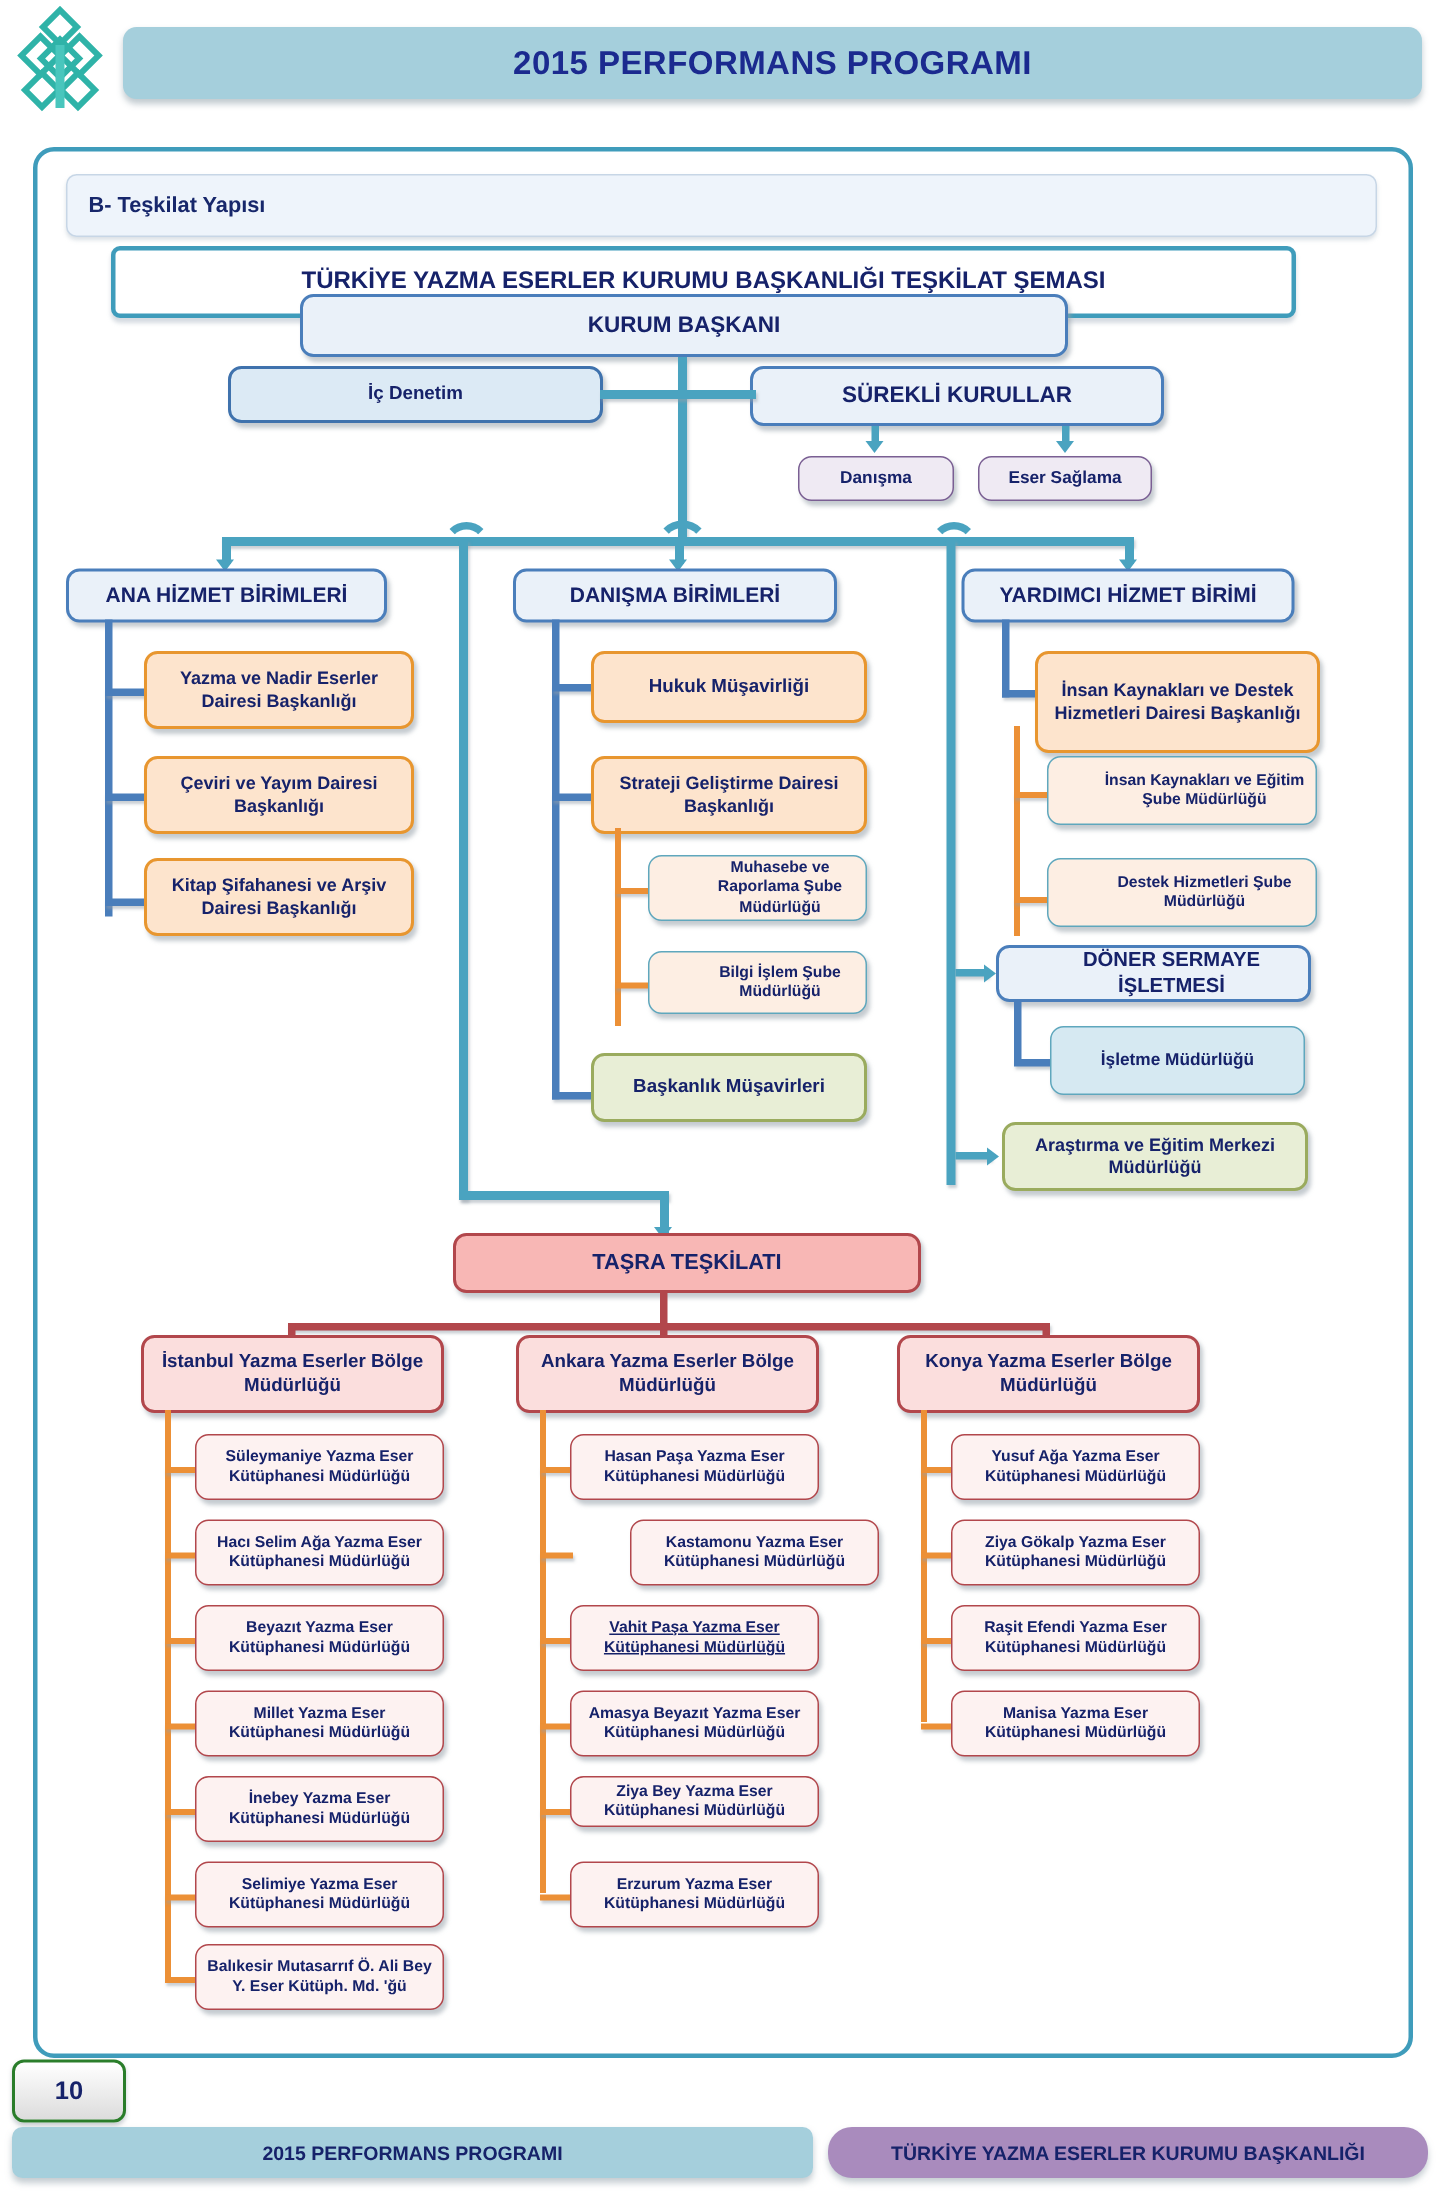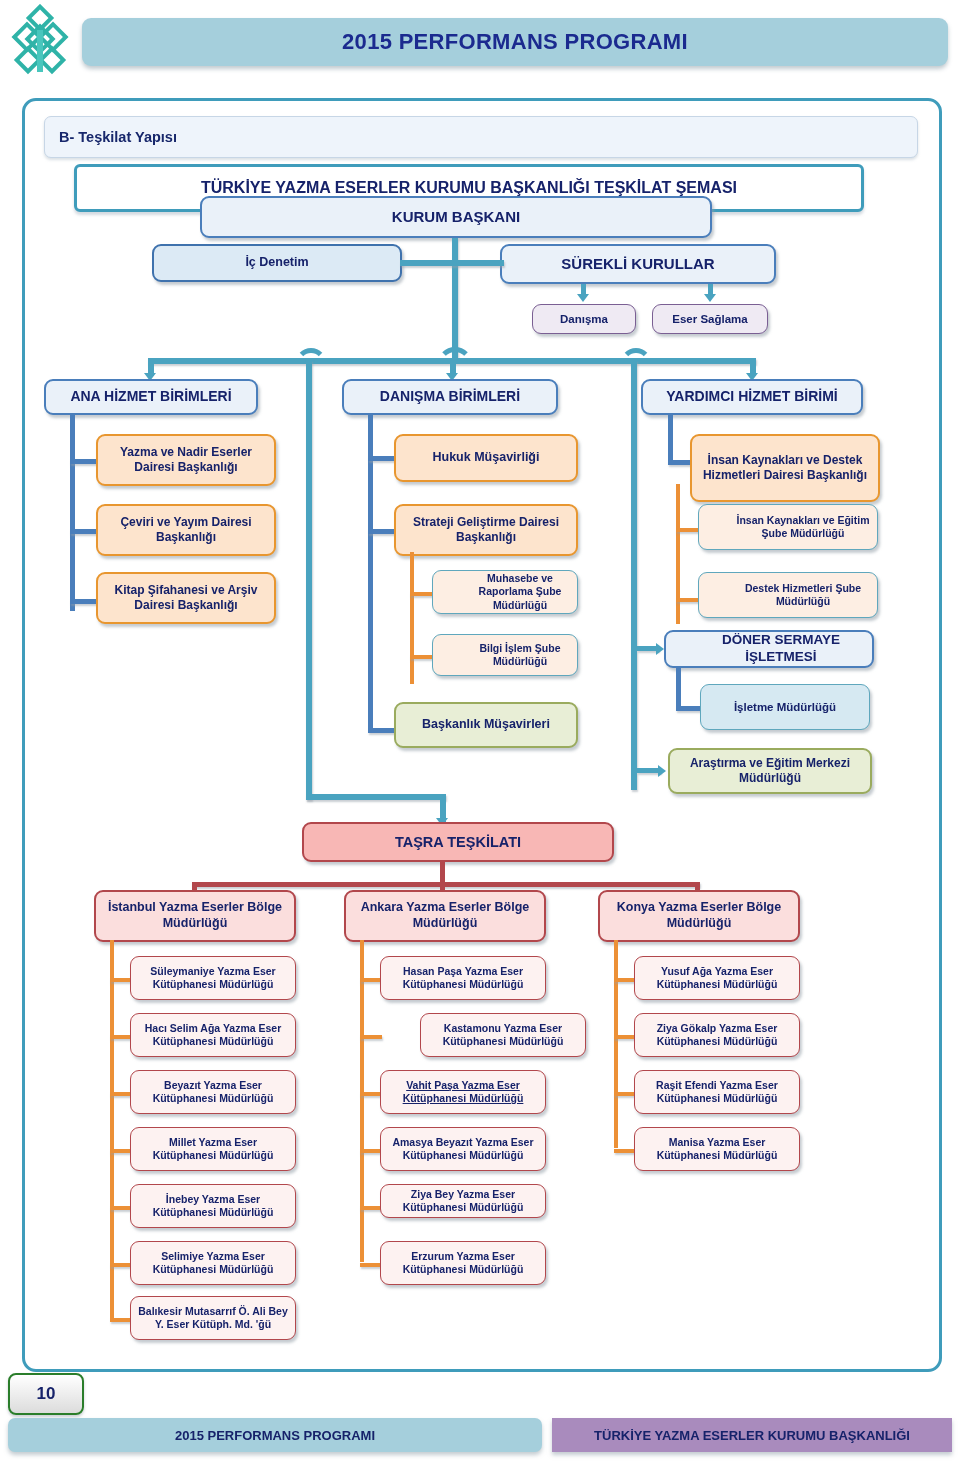--- a/index.html
+++ b/index.html
@@ -95,21 +95,21 @@
     display:flex;align-items:center;justify-content:center;
     box-shadow:0 2px 3px rgba(150,160,170,.5);
   }
   #pagenum .t{font-size:17px;font-weight:bold;color:#16226a;}
   #foot-left{
     left:8px;top:1418px;width:534px;height:34px;background:#a5cfdc;border-radius:7px;
     display:flex;align-items:center;justify-content:center;
     box-shadow:0 3px 4px rgba(140,155,165,.5);
   }
   #foot-right{
-    left:552px;top:1418px;width:400px;height:34px;background:#a98bbd;border-radius:0;
+    left:552px;top:1418px;width:400px;height:34px;background:#a98bbd;border-radius:16px;
     display:flex;align-items:center;justify-content:center;
     box-shadow:0 3px 4px rgba(140,155,165,.5);
   }
   #foot-left .t,#foot-right .t{font-size:13px;font-weight:bold;color:#16226a;}
 </style>
 </head>
 <body>
 
 <div class="abs" id="logo">
   <svg width="72" height="78" viewBox="0 0 72 78">

